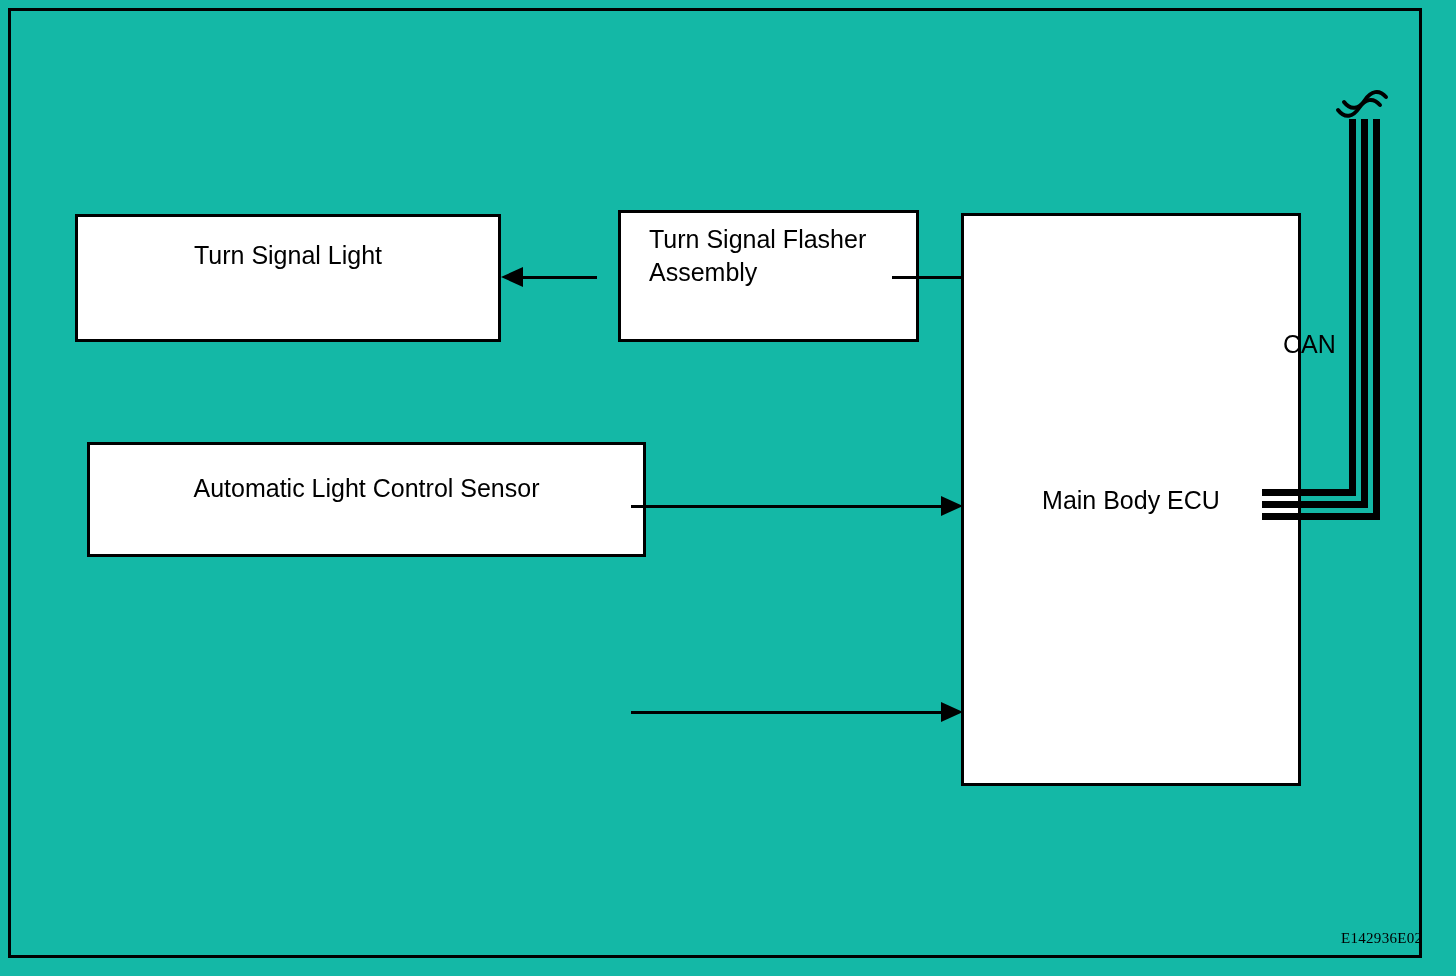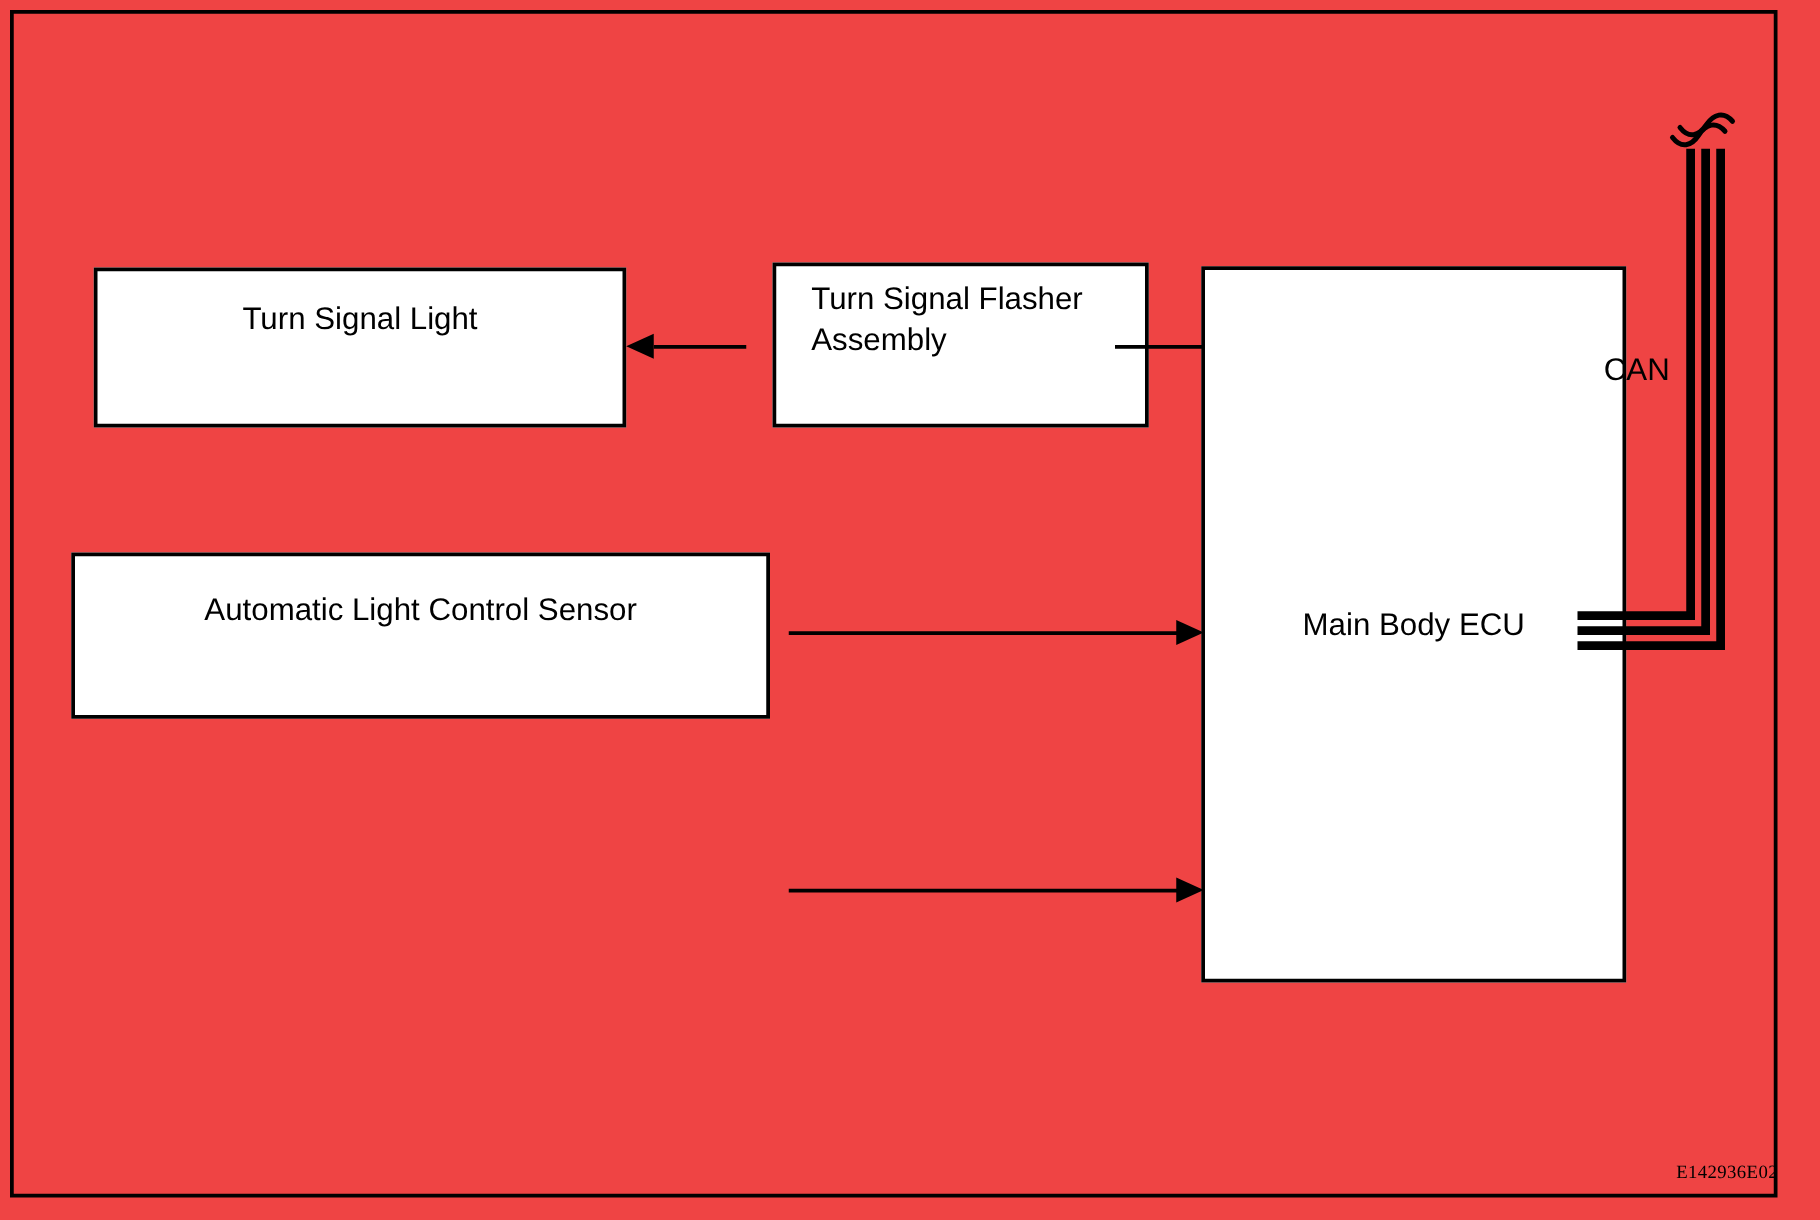--- a/index.html
+++ b/index.html
@@ -8,21 +8,21 @@
     padding: 0;
     background: #ffffff;
   }
   body {
     font-family: "Liberation Sans", sans-serif;
   }
   #canvas {
     position: relative;
     width: 1456px;
     height: 976px;
-    background: #ef4444;
+    background: #14b8a6;
     overflow: hidden;
   }
   
   #page-frame {
     position: absolute;
     left: 8px;
     top: 8px;
     width: 1414px;
     height: 950px;
     border: 3px solid #000000;
@@ -86,20 +86,21 @@
   }
   #bus-break-icon {
     position: absolute;
   }
   
   #can-label {
     position: absolute;
     color: #000000;
     font-size: 25px;
     white-space: nowrap;
+    margin-top: 48px;
   }
   
   #figure-id {
     position: absolute;
     color: #000000;
     font-size: 15px;
     letter-spacing: 0.3px;
     white-space: nowrap;
     font-family: Liberation Serif, serif;
   }
@@ -113,21 +114,21 @@
 
   <div class="block" style="left:75px; top:214px; width:426px; height:128px;">
     <div class="block-label label-center" style="top:22px;">Turn Signal Light</div>
   </div>
 
   <div class="block" style="left:618px; top:210px; width:301px; height:132px;">
     <div class="block-label label-left" style="top:10px; left:28px; right:6px;">Turn Signal Flasher
 Assembly</div>
   </div>
 
-  <div class="block" style="left:57px; top:442px; width:559px; height:133px;">
+  <div class="block" style="left:87px; top:442px; width:559px; height:115px;">
     <div class="block-label label-center" style="top:27px;">Automatic Light Control Sensor</div>
   </div>
 
 
   <div class="block" style="left:961px; top:213px; width:340px; height:573px;">
     <div class="block-label label-center" style="top:268px;">Main Body ECU</div>
   </div>
 
   <div class="hline" style="left:523px; top:276px; width:74px;"></div>
   <div class="arrow-left" style="left:501px; top:267px;"></div>

